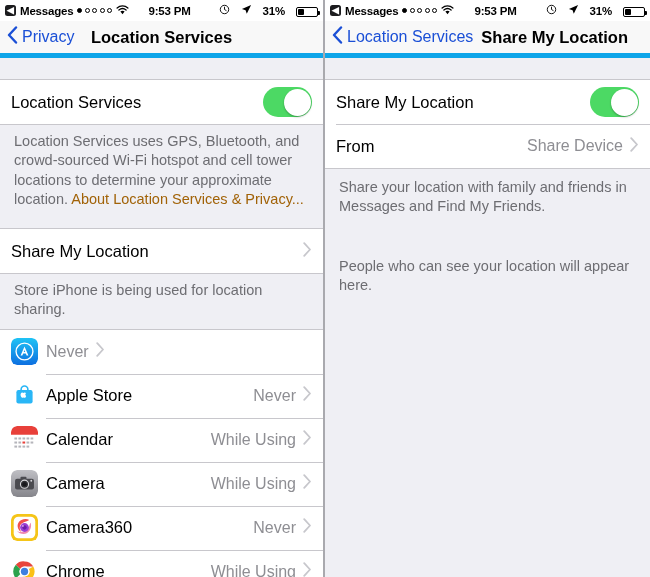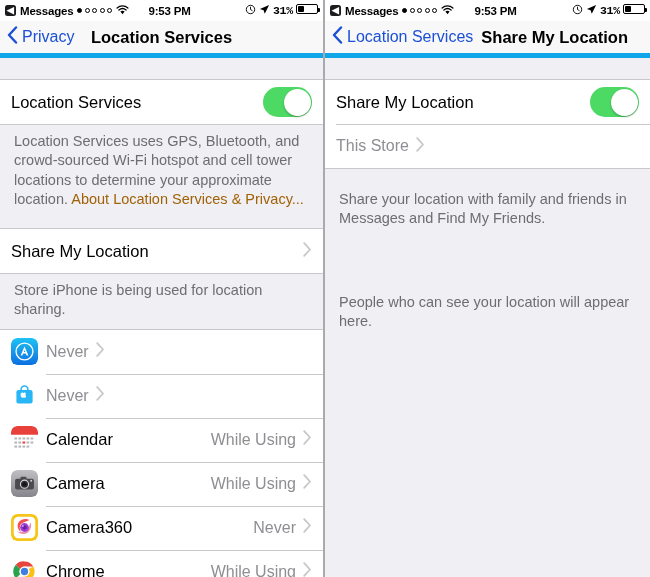--- a/index.html
+++ b/index.html
@@ -46,24 +46,23 @@
     position: absolute;
     left: 16px; right: 0;
     text-align: center;
     font-size: 11.5px;
     font-weight: bold;
     letter-spacing: -0.2px;
   }
   .sb-right {
     margin-left: auto;
     display: flex;
-    align-items: flex-start;
-    gap: 3px;
+    align-items: flex-end;
+    gap: 11px;
     z-index: 2;
-    font-family: Liberation Mono, monospace;
   }
 
   .back-chip {
     width: 11px; height: 11px;
     background: #1c1c1e;
     border-radius: 2.5px;
     display: flex; align-items: center; justify-content: center;
     color: #fff;
     font-size: 9px;
     line-height: 1;
@@ -195,21 +194,21 @@
     box-shadow: 0 1px 2px rgba(0,0,0,.3);
   }
 
   
   .footer-text {
     font-size: 14.5px;
     line-height: 1.33;
     color: #6d6d72;
     padding: 7px 14px 9px 14px;
   }
-  .footer-text.right-pane { color: #6d6d72; padding: 21px 14px; }
+  .footer-text.right-pane { color: #6d6d72; padding: 9px 14px; }
   .link { color: #a16207; }
 
   
   .app-icon {
     width: 27px; height: 27px;
     border-radius: 6px;
     margin-right: 8px;
     flex: none;
     overflow: hidden;
     position: relative;
@@ -332,20 +331,21 @@
 
         <div class="row with-icon">
           <span class="app-icon">
             <svg viewBox="0 0 40 40">
                 <rect width="40" height="40" rx="9" fill="#fff"></rect>
                 <rect x="8" y="12" width="24" height="20" rx="3" fill="#29b6f6"></rect>
                 <path d="M15 13v-2a5 5 0 0 1 10 0v2" stroke="#29b6f6" stroke-width="2.4" fill="none"></path>
                 <path d="M21.2 18.6a2.3 2.3 0 0 1 1.1-1.9 2.4 2.4 0 0 0-1.9-1c-.8-.1-1.6.5-2 .5s-1-.5-1.7-.5a2.5 2.5 0 0 0-2.1 1.3c-.9 1.6-.2 3.9.6 5.2.4.6.9 1.3 1.6 1.3s.9-.4 1.7-.4.1.4 1.7.4 1.1-.6 1.6-1.3a5.6 5.6 0 0 0 .7-1.5 2.3 2.3 0 0 1-1.3-2.1z" fill="#fff"></path>
               </svg>
           </span>
+          <span class="row-label">Apple Store</span>
           <span class="row-value">Never</span>
           <span class="chev">
             <svg width="9" height="15" viewBox="0 0 9 15">
                 <path d="M1.2 1.2 7 7.5l-5.8 6.3" stroke="#c7c7cc" stroke-width="1.8" fill="none" stroke-linecap="round" stroke-linejoin="round"></path>
               </svg>
           </span>
         </div>
 
         <div class="row with-icon">
           <span class="app-icon">
@@ -510,21 +510,22 @@
       <div class="gap"></div>
 
       <div class="group">
         <div class="row">
           <span class="row-label">Share My Location</span>
           <span class="toggle">
               <span class="knob"></span>
             </span>
         </div>
         <div class="row">
-          <span class="row-value">This Store</span>
+          <span class="row-label">From</span>
+          <span class="row-value">Share Device</span>
           <span class="chev">
             <svg width="9" height="15" viewBox="0 0 9 15">
                 <path d="M1.2 1.2 7 7.5l-5.8 6.3" stroke="#c7c7cc" stroke-width="1.8" fill="none" stroke-linecap="round" stroke-linejoin="round"></path>
               </svg>
           </span>
         </div>
       </div>
 
       <div class="footer-text right-pane">Share your location with family and friends in Messages and Find My Friends.</div>
 

